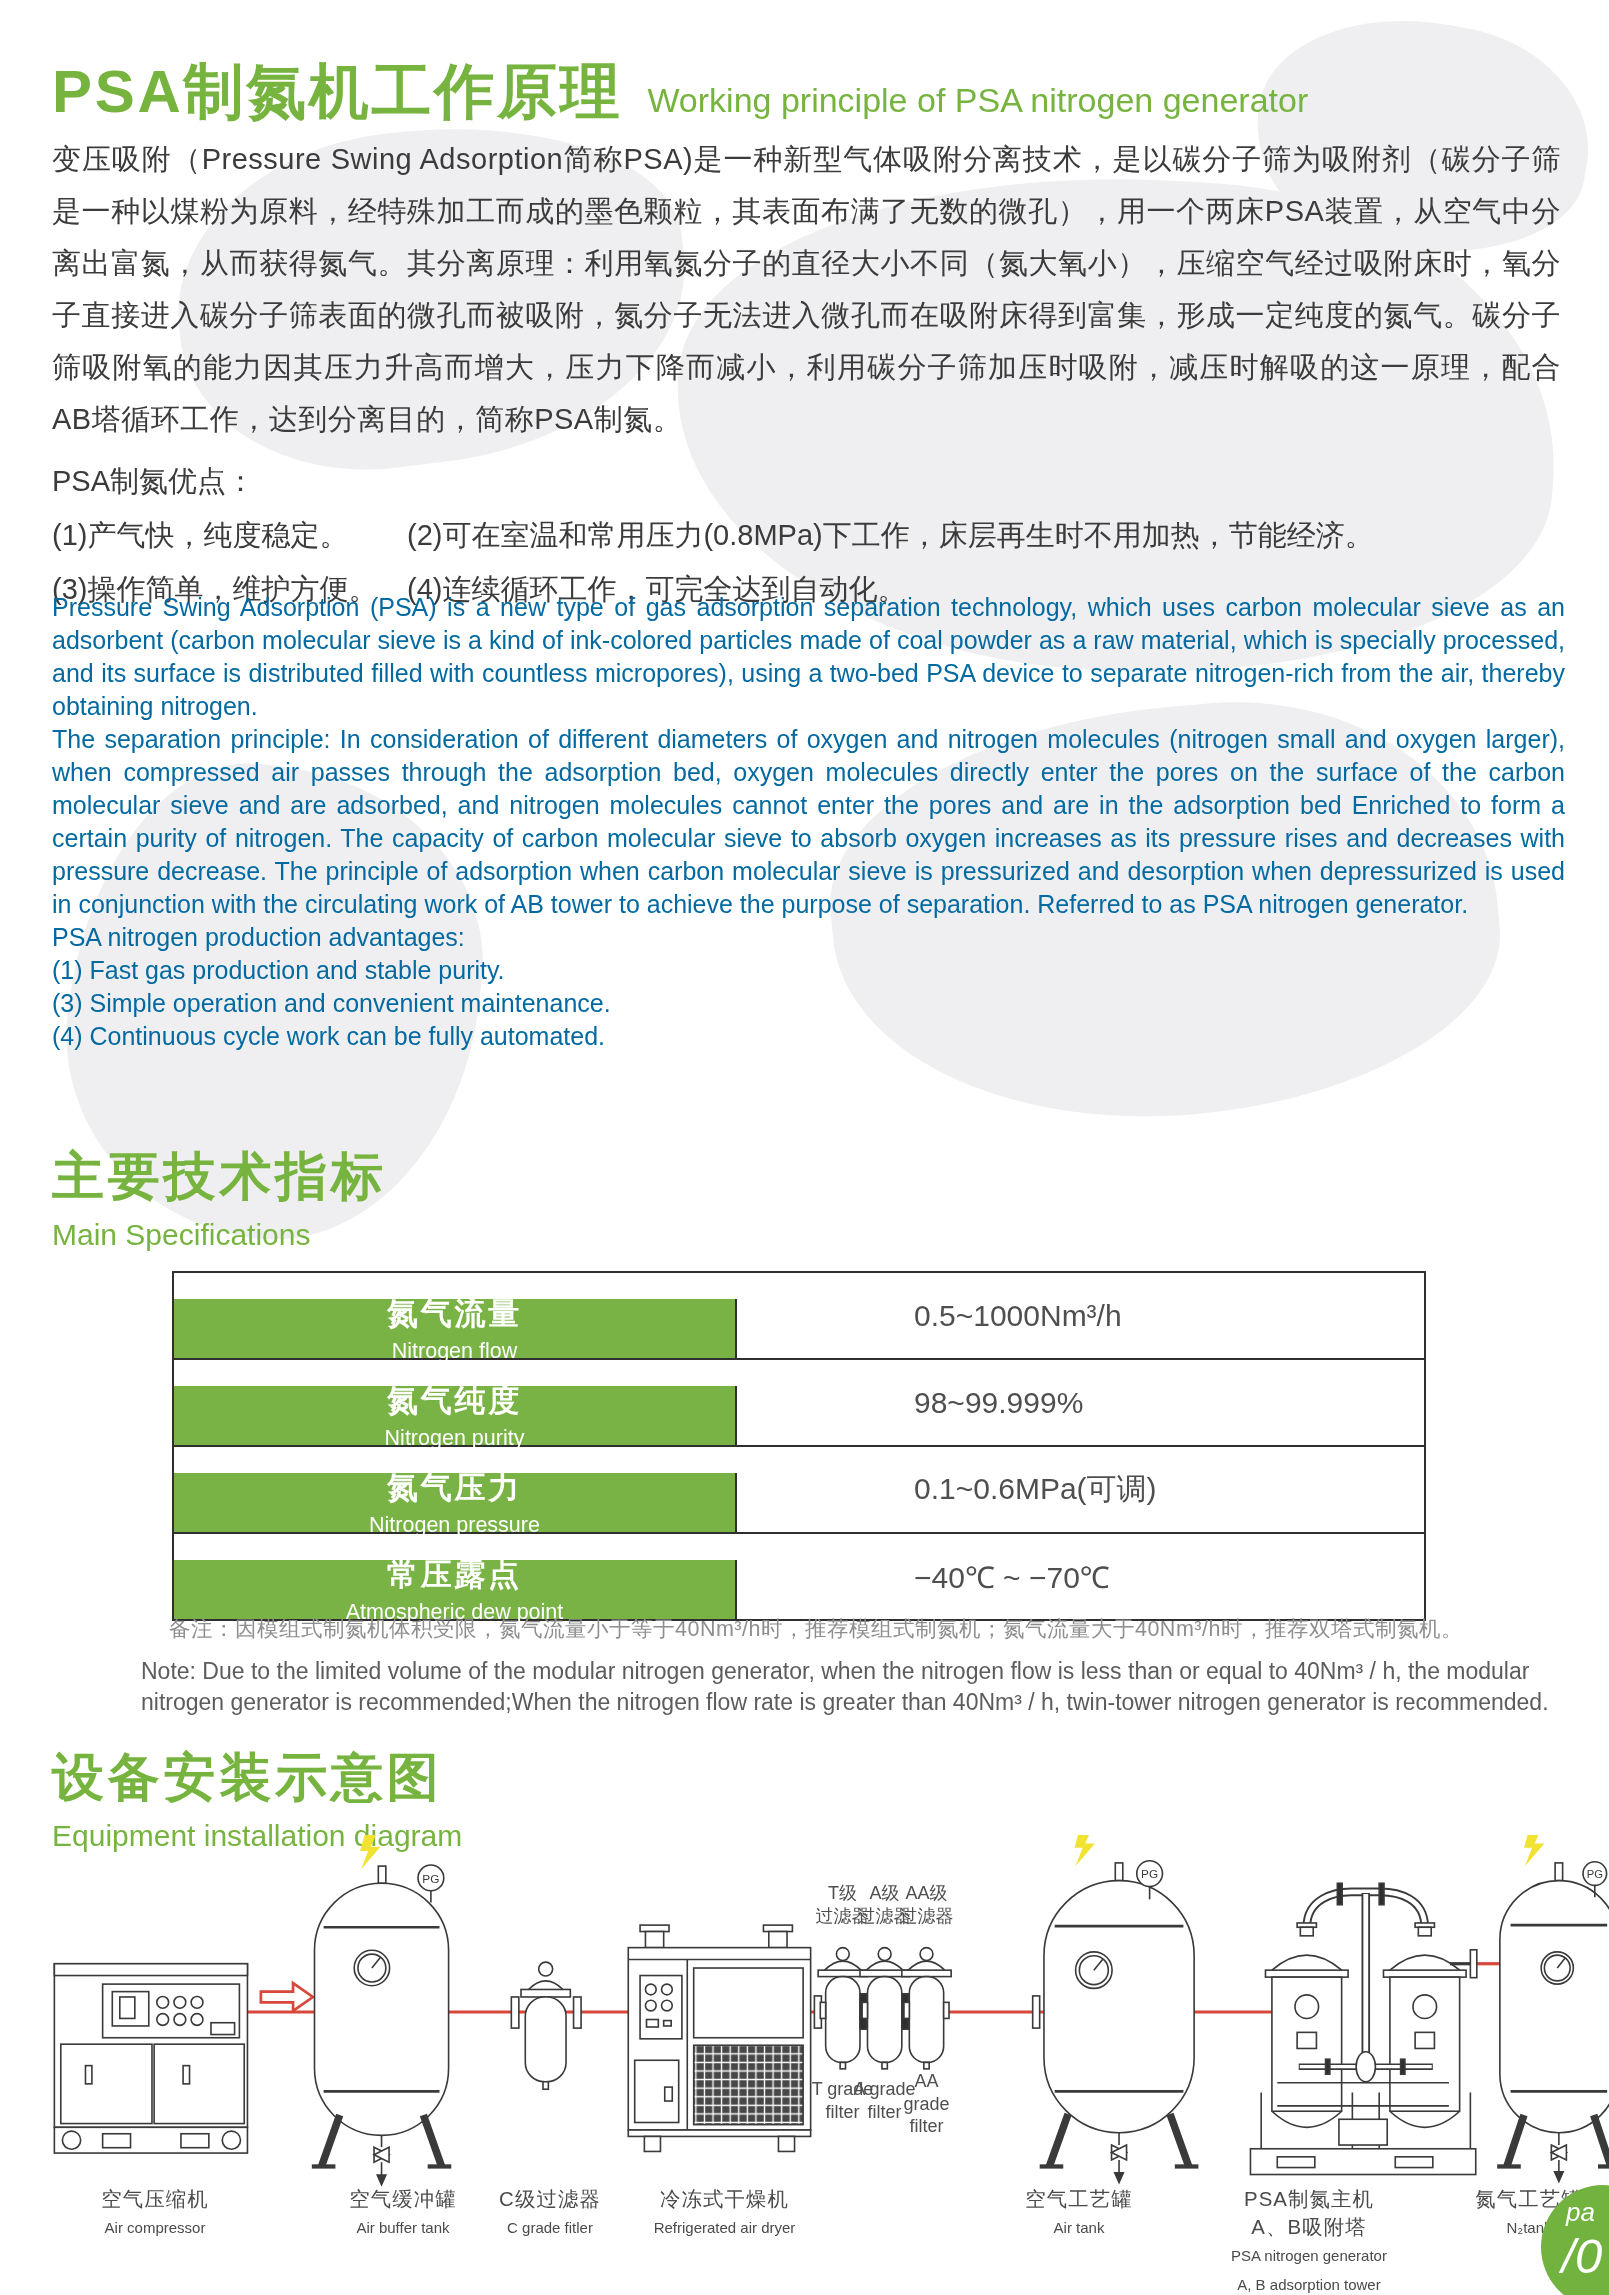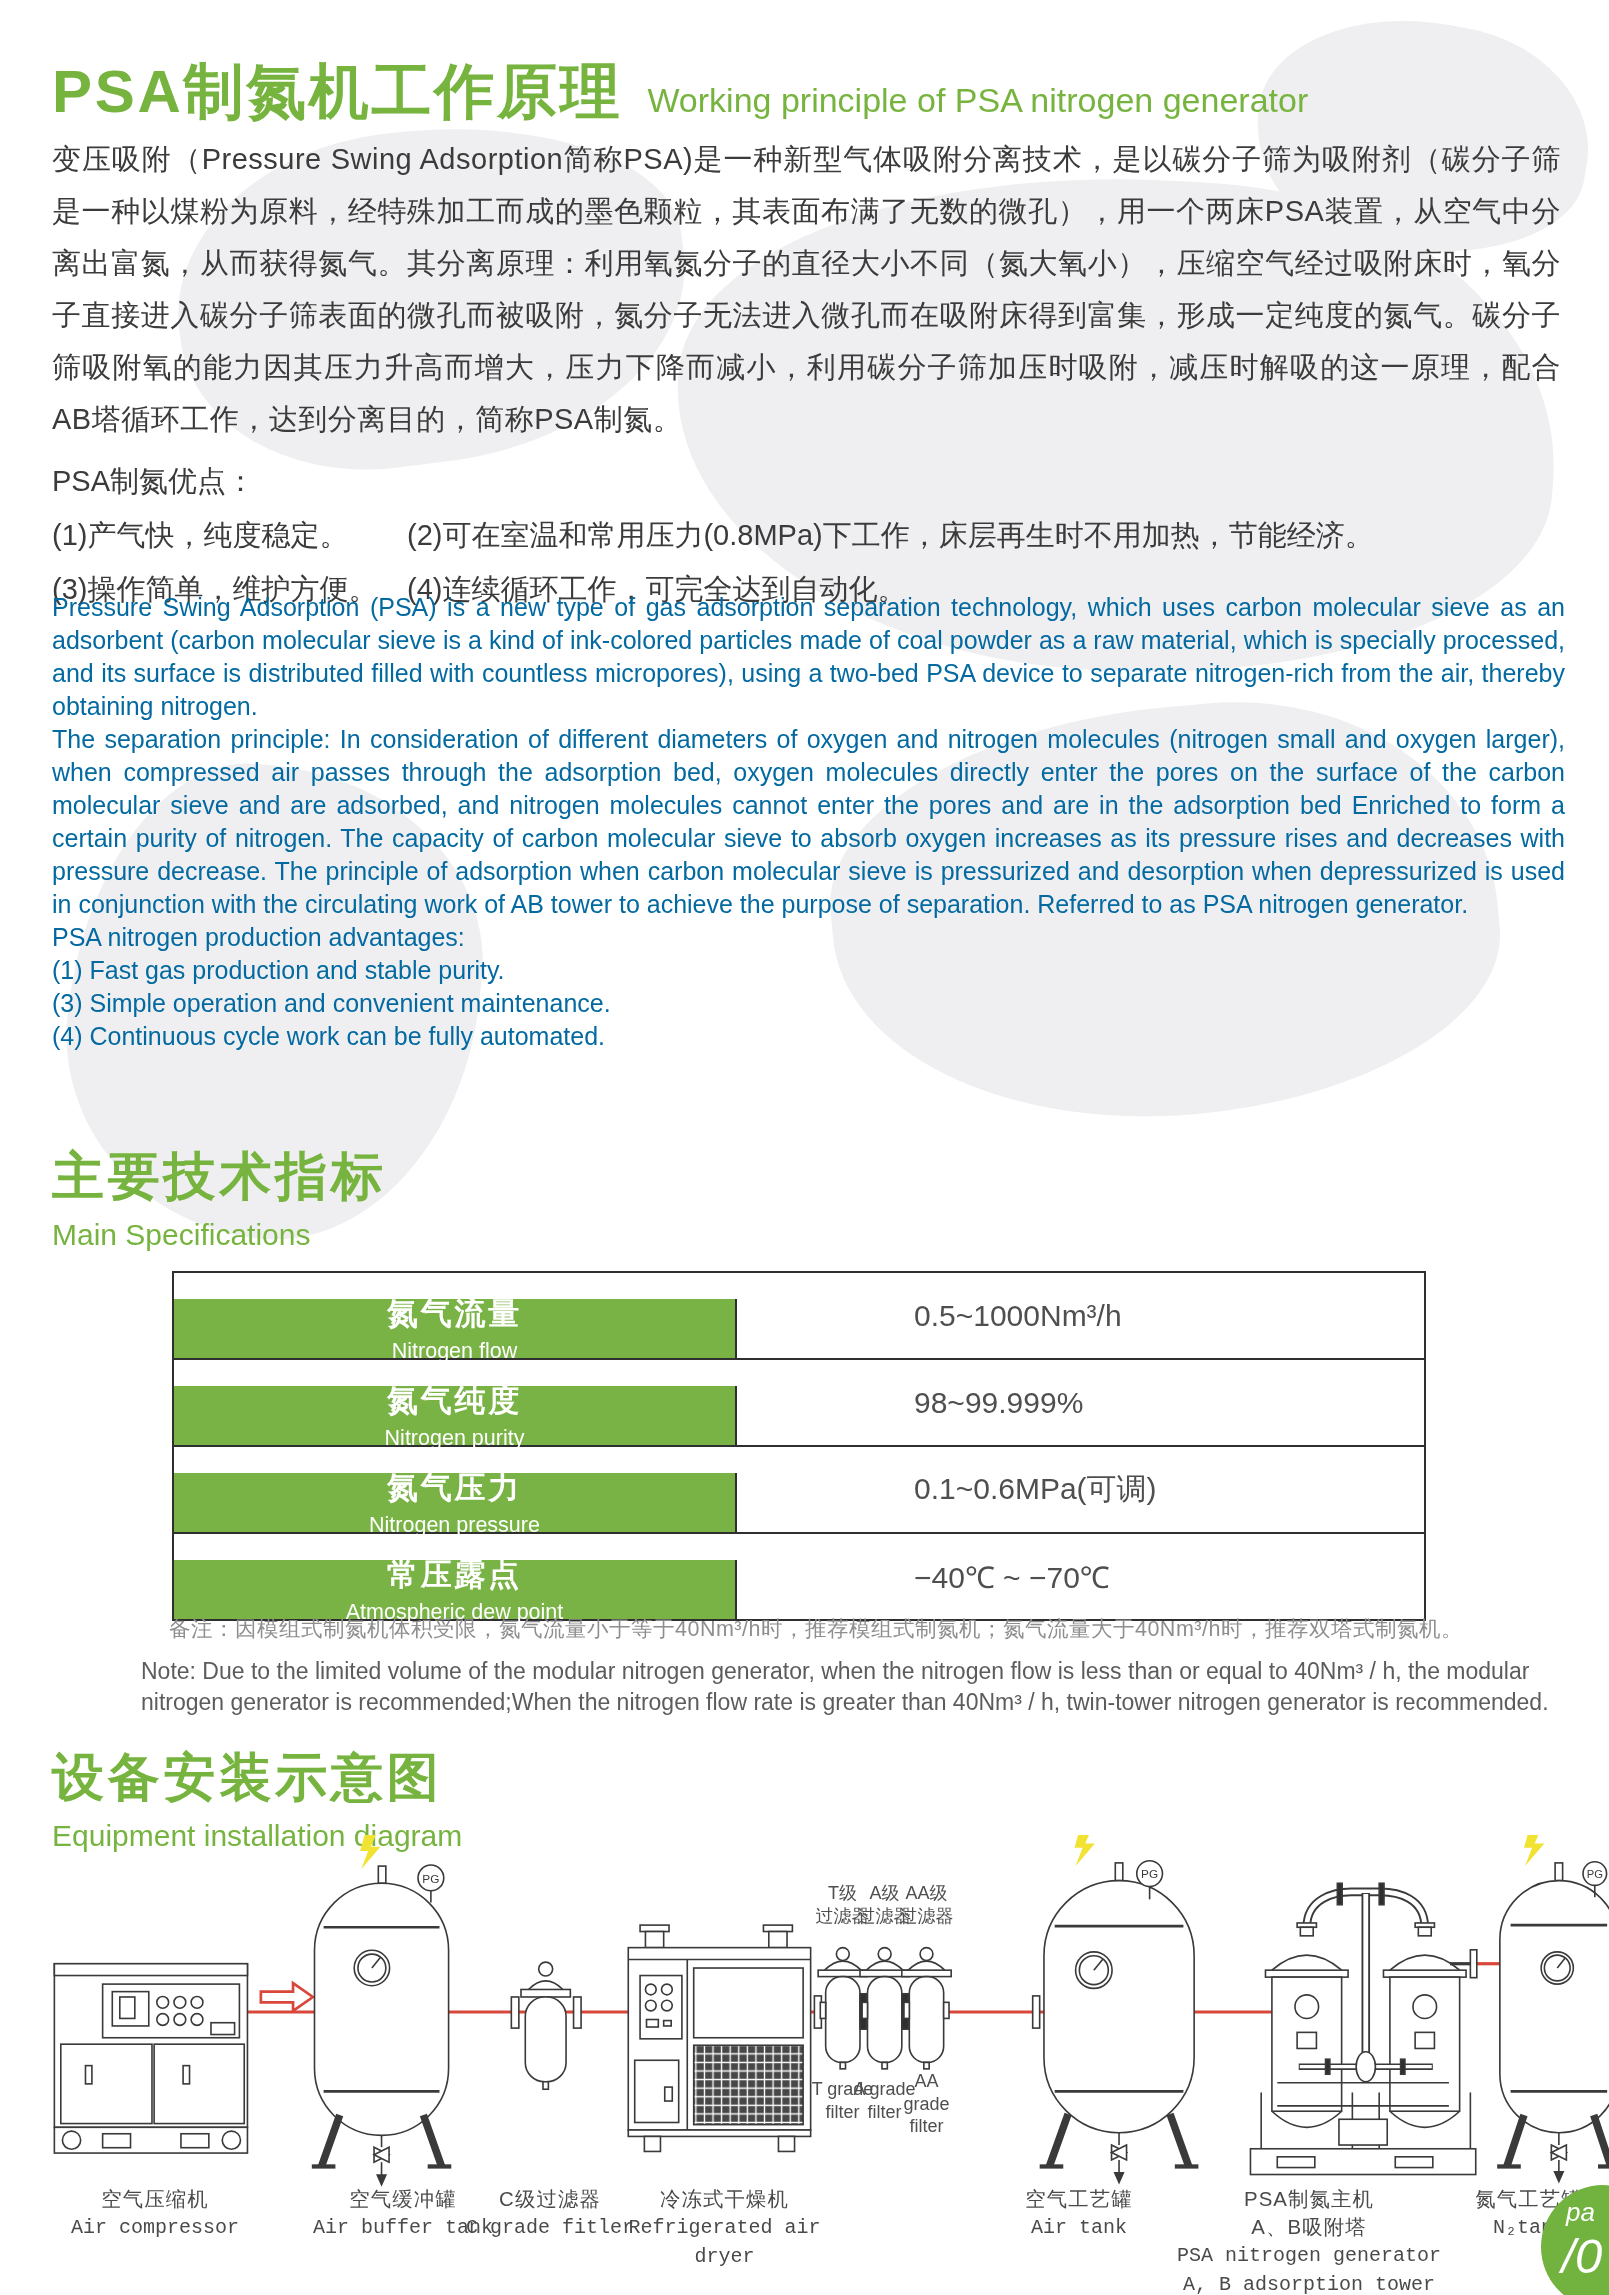--- a/index.html
+++ b/index.html
@@ -37,21 +37,21 @@
   .spec-zh{font-size:31px;font-weight:700;letter-spacing:2.7px;}
   .spec-en{font-size:21.5px;margin-top:4.3px;}
   .spec-value{flex:1;display:flex;align-items:center;padding-left:177px;font-size:30px;color:#4f4f4f;background:#fff;border-radius:24px;}
   
   .note-zh{font-size:21.5px;color:#8e8e8e;letter-spacing:0.5px;margin-left:28px;}
   .note-en{font-size:23px;color:#5c5c5c;line-height:31px;margin-top:13px;width:1438px;}
   
   .f-label{position:absolute;text-align:center;color:#4f4f4f;font-size:18px;line-height:22.5px;z-index:3;}
   .eq-label{position:absolute;text-align:center;color:#4a4a4a;z-index:3;}
   .eq-zh{font-size:20.4px;letter-spacing:1.1px;line-height:28px;}
-  .eq-en{font-size:20px;line-height:29px;font-family:Liberation Mono, monospace;}
+  .eq-en{font-size:15px;line-height:29px;}
   
   .badge{position:absolute;left:1541px;top:2185px;width:124px;height:124px;border-radius:50%;
          background:#72b23f;color:#ffffff;font-style:italic;z-index:4;}
   .badge .l1{position:absolute;left:25px;top:11.8px;font-size:26px;}
   .badge .l2{position:absolute;left:20.4px;top:43px;font-size:49px;}
 </style>
 </head>
 <body>
 
 <div class="wm" style="left:177px;top:129px;width:510px;height:333px;border-radius:48% 60% 55% 42%/55% 44% 58% 50%;transform:rotate(-7deg);"></div>

